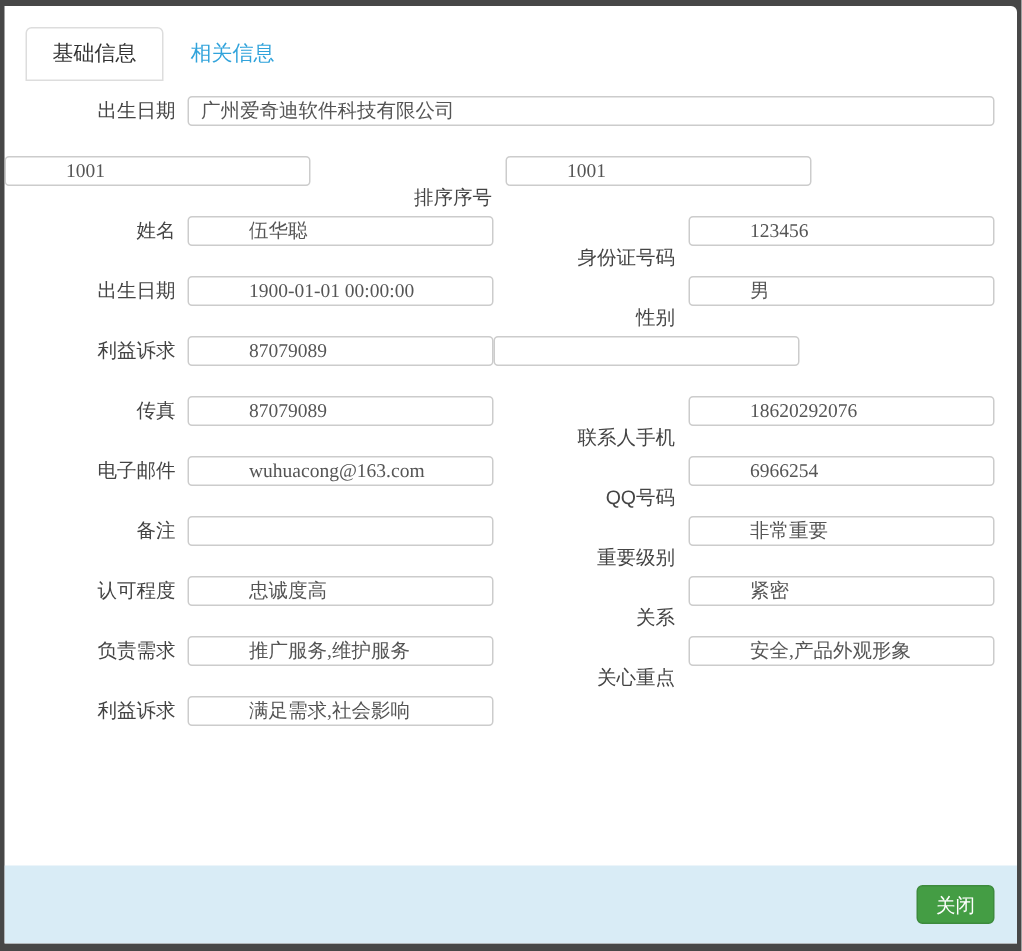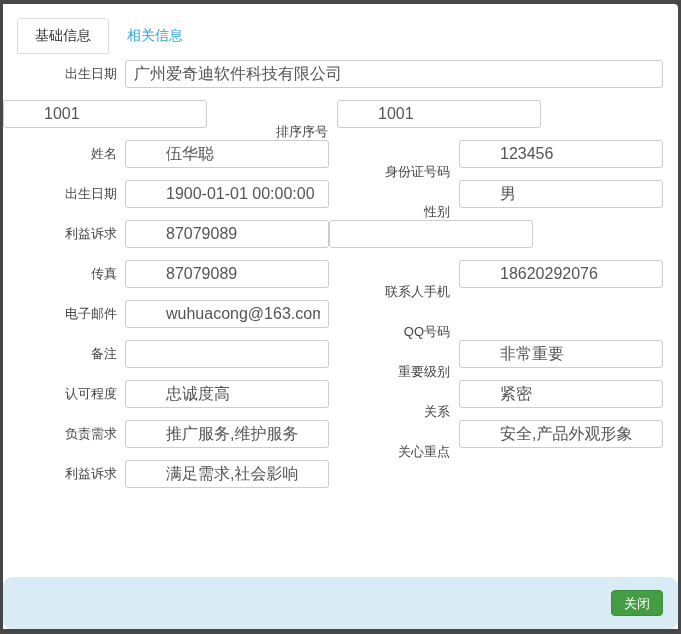--- a/index.html
+++ b/index.html
@@ -40,34 +40,33 @@
 
   
   .form { flex: 1 1 auto; padding-top: 8px; overflow: hidden; }
   .frow { display: flex; align-items: center; height: 24px; margin-bottom: 16px; }
   .lbl {
     width: 122px; padding-right: 8px; text-align: right;
     font-size: 13px; color: #444; flex-shrink: 0; white-space: nowrap;
   }
   .lbl.r { width: 130px; padding-right: 9px; margin-top: 36px; }
   .inp {
-    height: 28px; border: 1px solid #ccc; border-radius: 3px;
-    padding: 2px 8px; font-size: 16px; color: #555;
-    font-family: Liberation Sans, sans-serif;
+    height: 20px; border: 1px solid #ccc; border-radius: 3px;
+    padding: 2px 8px; font-size: 13px; color: #555;
+    font-family: Liberation Serif, serif;
     background: #fff; outline: none;
   }
   .inp.half { width: 204px; padding-left: 40px; }
   .inp.full { width: 538px; }
 
   
   .footer {
     height: 52px; background: #d9ecf6; flex-shrink: 0;
     display: flex; align-items: center; justify-content: flex-end;
     padding-right: 15px;
-    border-radius: 9px;
   }
   .btn-green {
     background: #449d44; border: 1px solid #3d8b3d; color: #fff;
     border-radius: 4px; font-size: 13px; padding: 4px 12px; height: 26px;
     cursor: pointer; font-family: "Liberation Sans", sans-serif;
   }
 </style>
 </head>
 <body>
 
@@ -117,20 +116,21 @@
       <input class="inp half" value="87079089" style="">
       <div class="lbl r">联系人手机</div>
       <input class="inp half" value="18620292076" style="">
     </div>
 
 
     <div class="frow">
       <div class="lbl">电子邮件</div>
       <input class="inp half" value="wuhuacong@163.com" style="">
       <div class="lbl r">QQ号码</div>
+      <input class="inp half" value="6966254" style="">
     </div>
 
     <div class="frow">
       <div class="lbl">备注</div>
       <input class="inp half" value="" style="">
       <div class="lbl r">重要级别</div>
       <input class="inp half" value="非常重要" style="">
     </div>
 
     <div class="frow">

